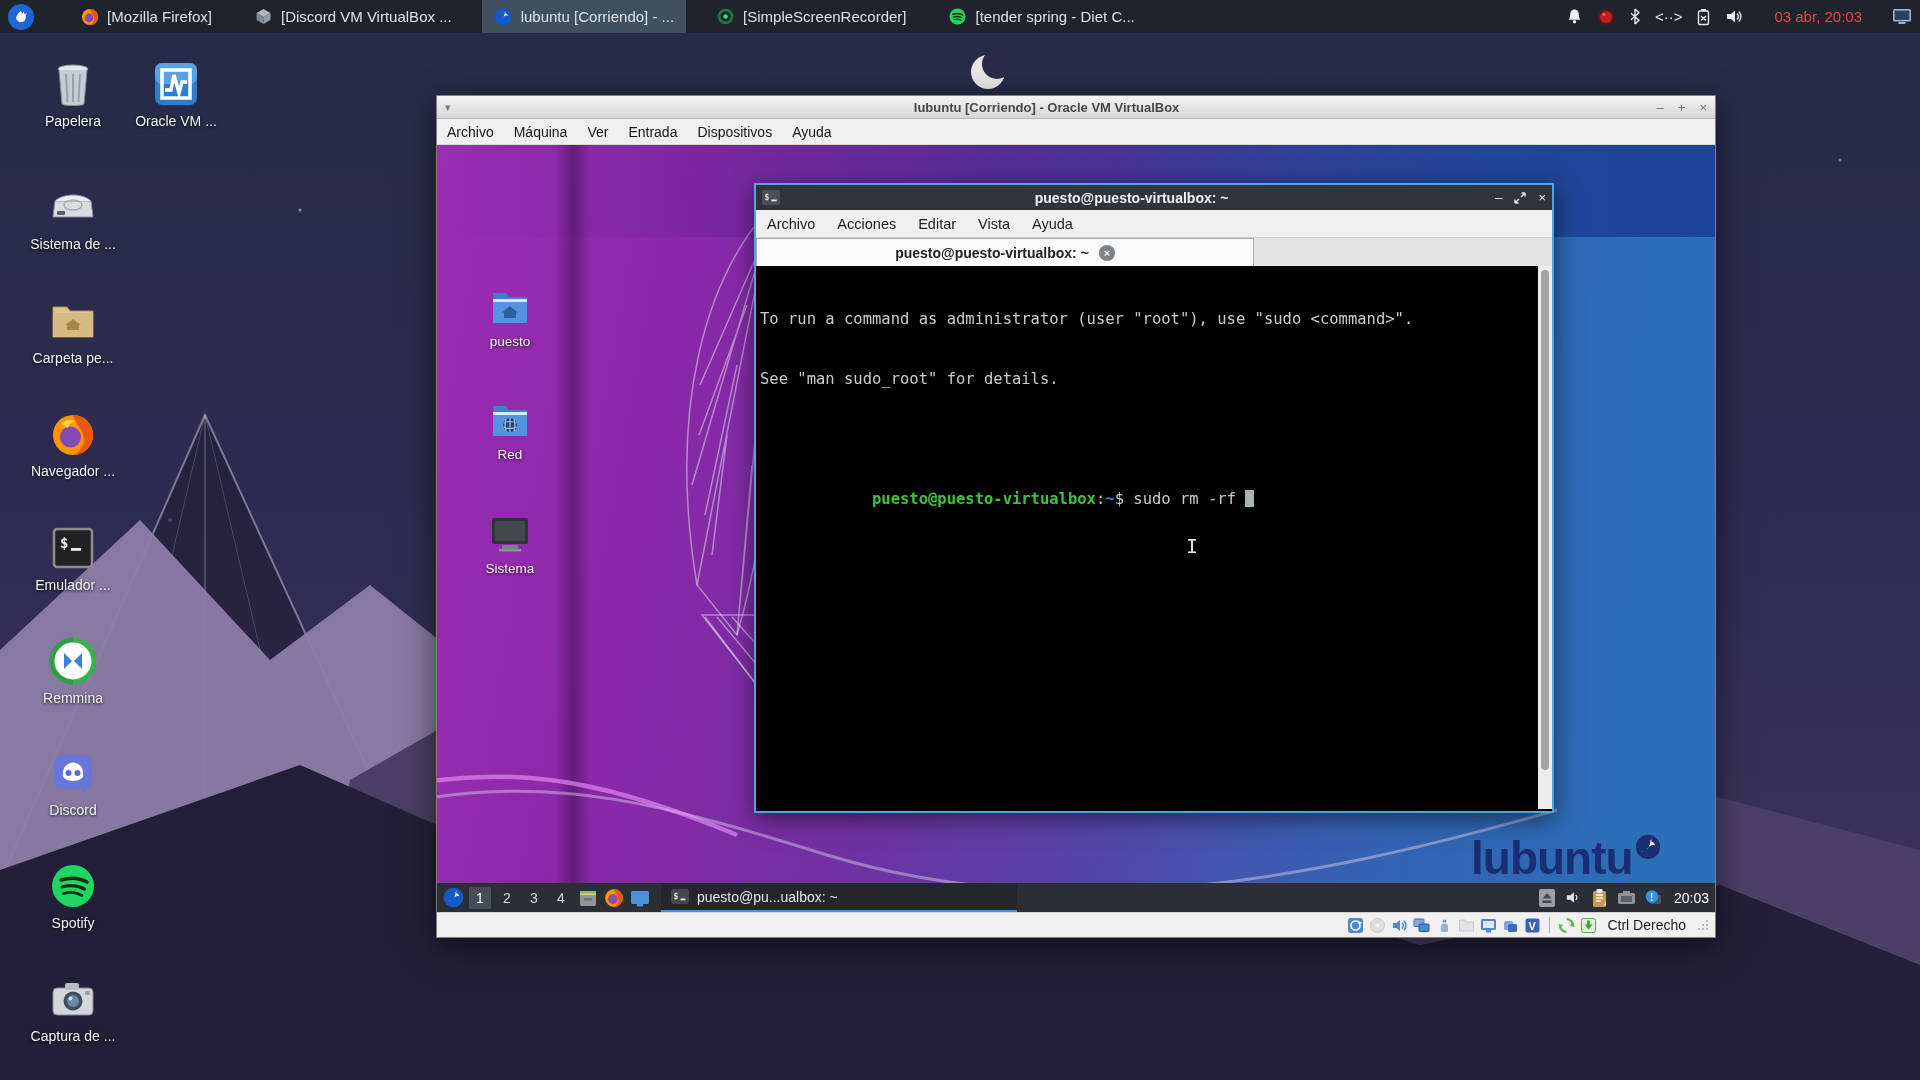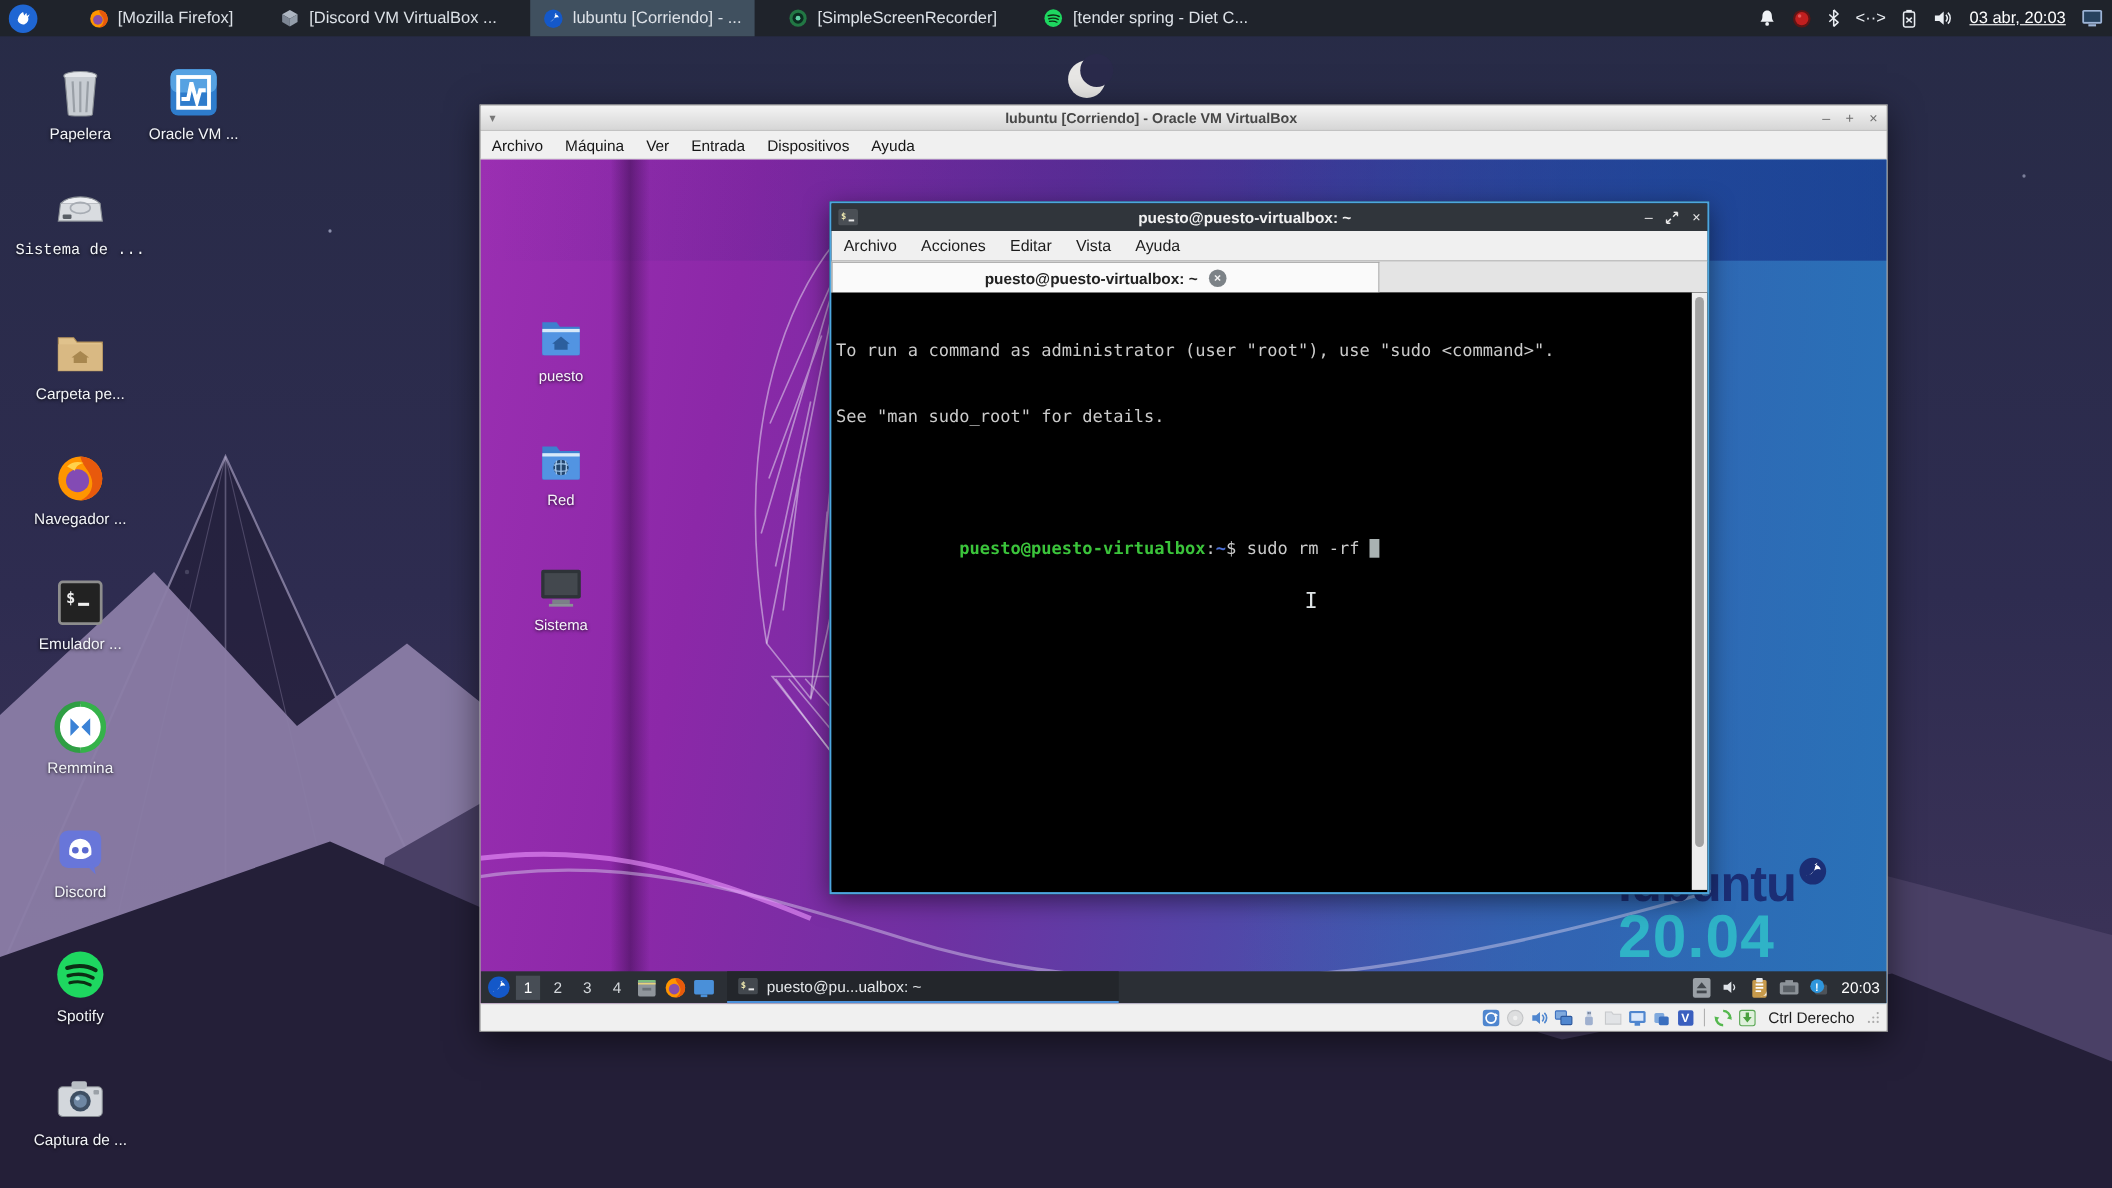--- a/index.html
+++ b/index.html
@@ -13,21 +13,21 @@
   #panel { position:absolute; left:0; top:0; width:1920px; height:33px; z-index:50;
            background:#1f232b; display:flex; align-items:center; color:#dde2e8;
            font-size:15px; padding:0 8px; }
   .menu-btn { width:26px; height:26px; border-radius:50%; background:#1f66d3;
               display:flex; align-items:center; justify-content:center; margin-right:34px; }
   .task { display:flex; align-items:center; gap:8px; height:33px; padding:0 12px;
           margin-right:18px; white-space:nowrap; }
   .task.active { background:#40505f;text-align:right; }
   .tico { width:19px; height:19px; display:inline-flex; align-items:center; justify-content:center; }
   #tray { margin-left:auto; display:flex; align-items:center; gap:14px; }
-  #clock-host { font-size:15px; color:#ffffff; margin:0 0;text-decoration:underline; }
+  #clock-host { font-size:15px; color:#ef4444; margin:0 16px; }
 
   
   .di { position:absolute; width:122px; text-align:center; z-index:5; }
   .di-icon { width:48px; height:48px; margin:0 auto 5px auto; }
   .di-label { color:#f2f4f8; font-size:14px; text-shadow:0 1px 3px rgba(0,0,0,.9); }
 
   
   #vbox { position:absolute; left:436px; top:95px; width:1280px; height:843px; z-index:20;
           background:#ececec; border:1px solid #7f7f7f; box-shadow:0 8px 30px rgba(0,0,0,.55); }
   #vbox-titlebar { height:23px; background:linear-gradient(#f4f4f4,#d6d6d6);
@@ -264,21 +264,21 @@
     <svg width="48" height="48" viewBox="0 0 48 48">
         <rect x="3" y="3" width="42" height="42" rx="7" fill="#2e7ccc"></rect>
         <rect x="3" y="3" width="42" height="21" rx="7" fill="#56a2e2"></rect>
         <rect x="10" y="10" width="28" height="28" fill="none" stroke="#fff" stroke-width="3.5"></rect>
         <path d="M13 30 L19 30 L22 15 L27 33 L30 22 L35 22" stroke="#fff" stroke-width="3.5" fill="none"></path>
       </svg>
   </div>
   <div class="di-label">Oracle VM ...</div>
 </div>
 
-<div class="di" style="left:12px;top:167px;font-family:Liberation Mono, monospace;">
+<div class="di" style="left:12px;top:183px;">
   <div class="di-icon">
     <svg width="48" height="48" viewBox="0 0 48 48">
         <path d="M6 18 L42 18 L44 34 L4 34 Z" fill="#d9dce0" stroke="#8a8f96"></path>
         <path d="M6 18 C14 10 34 10 42 18" fill="#eceef1" stroke="#8a8f96"></path>
         <ellipse cx="24" cy="22" rx="9" ry="5" fill="none" stroke="#a7acb3" stroke-width="1.5"></ellipse>
         <rect x="8" y="28" width="8" height="4" rx="1" fill="#5a5f66"></rect>
       </svg>
   </div>
   <div class="di-label">Sistema de ...</div>
 </div>
@@ -403,21 +403,20 @@
     <svg class="vm-art" style="left:0;top:560px;" width="1278" height="207" viewBox="0 0 1278 207">
       <path d="M-20 95 C120 70 230 100 390 150 C620 220 860 180 1120 105" stroke="rgba(220,212,240,.45)" stroke-width="3" fill="none"></path>
       <path d="M-20 78 C90 60 180 80 300 130" stroke="rgba(236,150,255,.6)" stroke-width="4.5" fill="none"></path>
     </svg>
 
     <div id="vm-logo">
       <div class="lname"><span>lubuntu</span><svg width="26" height="26" viewBox="0 0 18 18" style="display:inline-block;vertical-align:14px;margin-left:2px;">
             <circle cx="9" cy="9" r="8.4" fill="#1b2e75"></circle>
             <path d="M4 12 C7 12 10 10 10.5 6 L12 3.5 L10 5 C12 5 13.5 6 14 8 C12 7 10 8 8.5 10 C7 11.8 5.5 12.2 4 12 Z" fill="#fff"></path>
           </svg></div>
-      <div class="lver">20.04</div>
     </div>
 
 
     <div class="vmdi" style="left:8px;top:140px;">
       <div class="vmdi-icon">
         <svg width="44" height="44" viewBox="0 0 44 44">
             <path d="M5 8 L18 8 L21 12 L39 12 L39 38 L5 38 Z" fill="#3d7fce"></path>
             <rect x="5" y="14" width="34" height="24" rx="2" fill="#5294e2"></rect>
             <rect x="5" y="14" width="34" height="3" fill="#d8e9f9"></rect>
             <path d="M22 21 L30 27.5 L28 27.5 L28 33 L16 33 L16 27.5 L14 27.5 Z" fill="#2c5f9e"></path>

